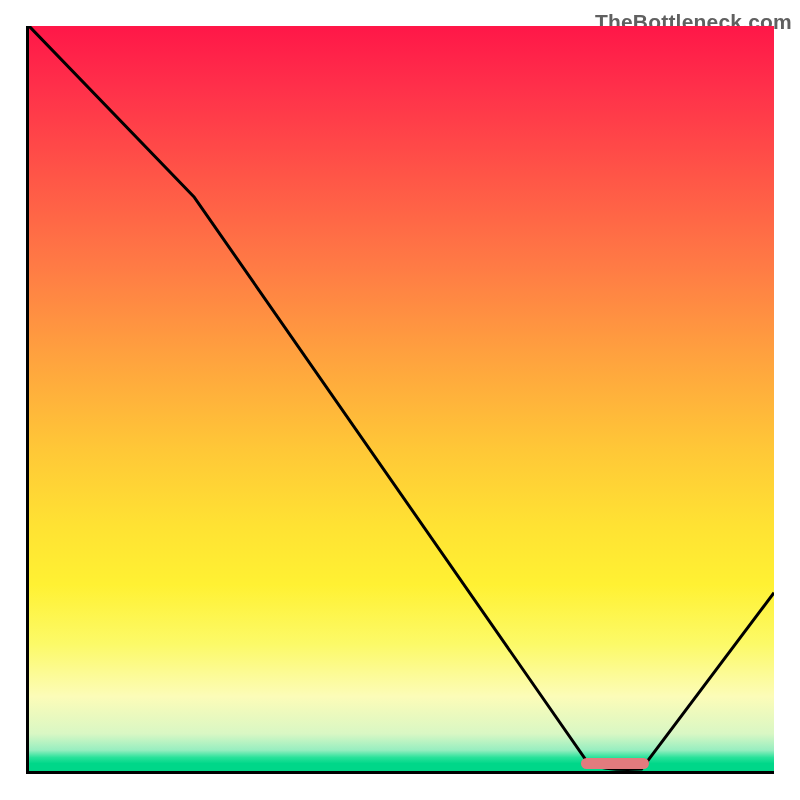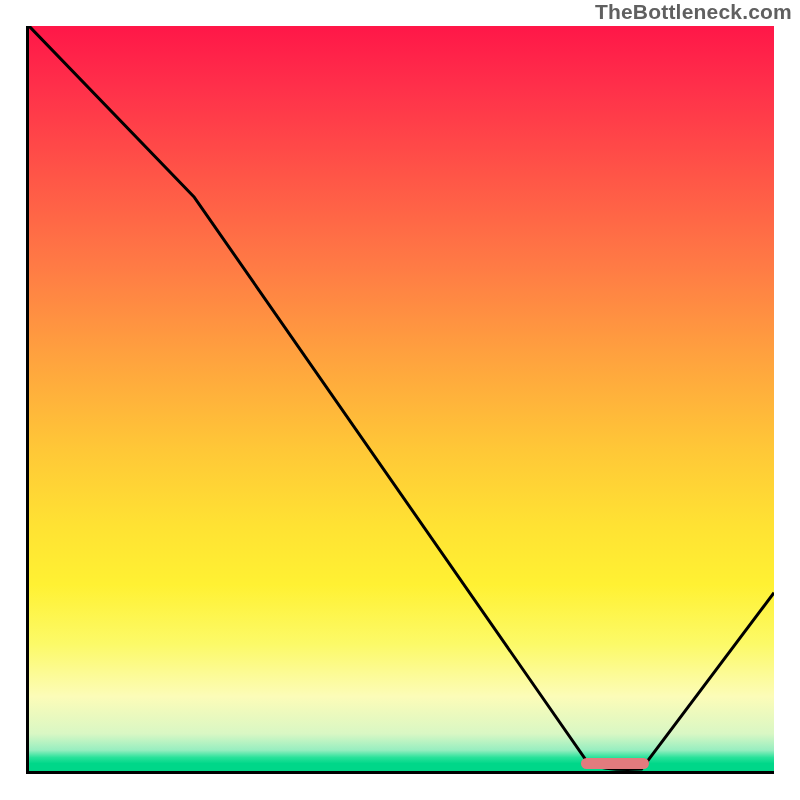--- a/index.html
+++ b/index.html
@@ -6,21 +6,21 @@
   body {
     width: 800px;
     height: 800px;
     background: #ffffff;
     position: relative;
     font-family: Arial, Helvetica, sans-serif;
     overflow: hidden;
   }
   .watermark {
     position: absolute;
-    top: 0;
+    top: 10px;
     right: 8px;
     color: #606060;
     font-size: 21px;
     font-weight: bold;
     letter-spacing: 0.2px;
   }
   .plot-area {
     position: absolute;
     left: 26px;
     top: 26px;

